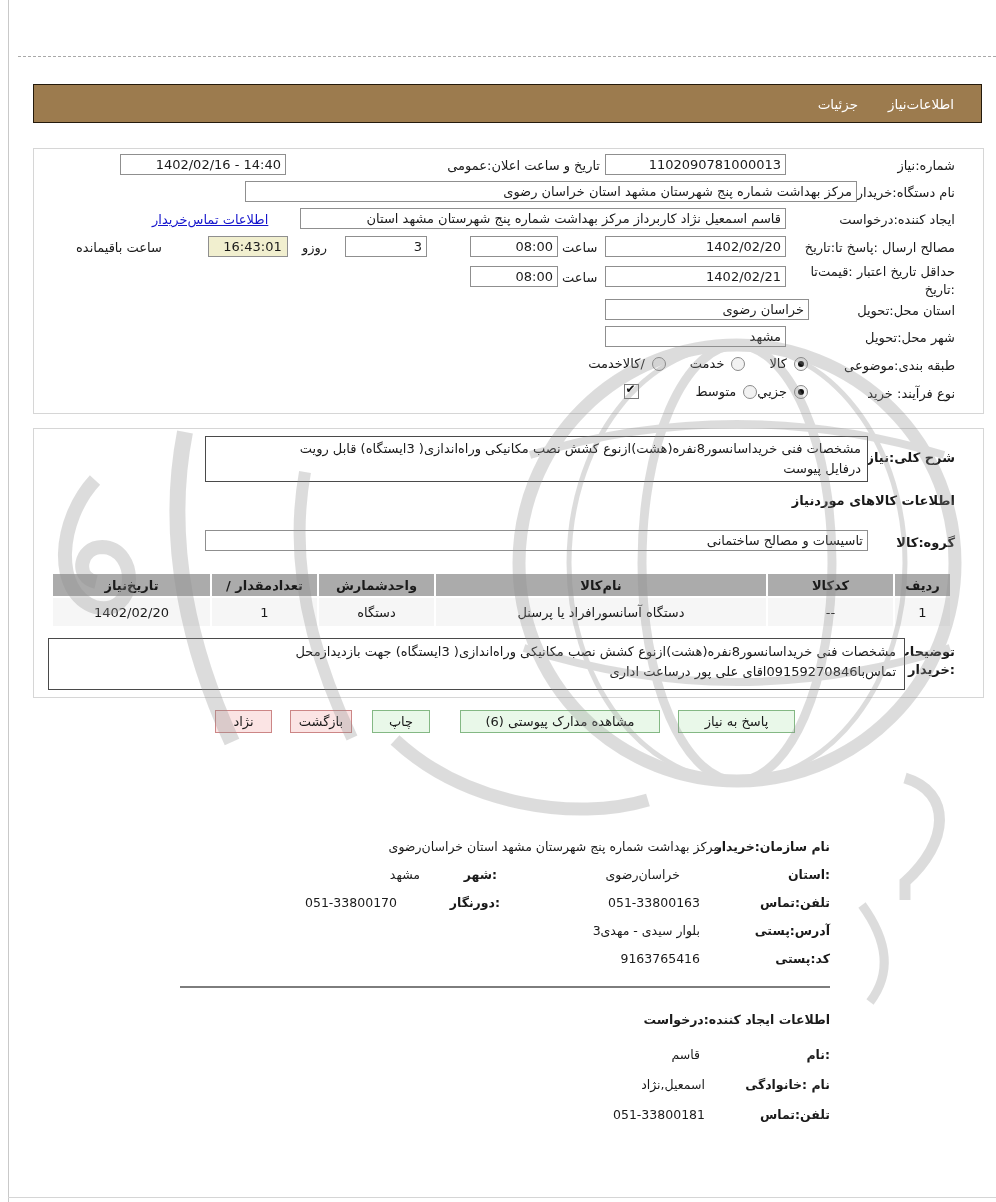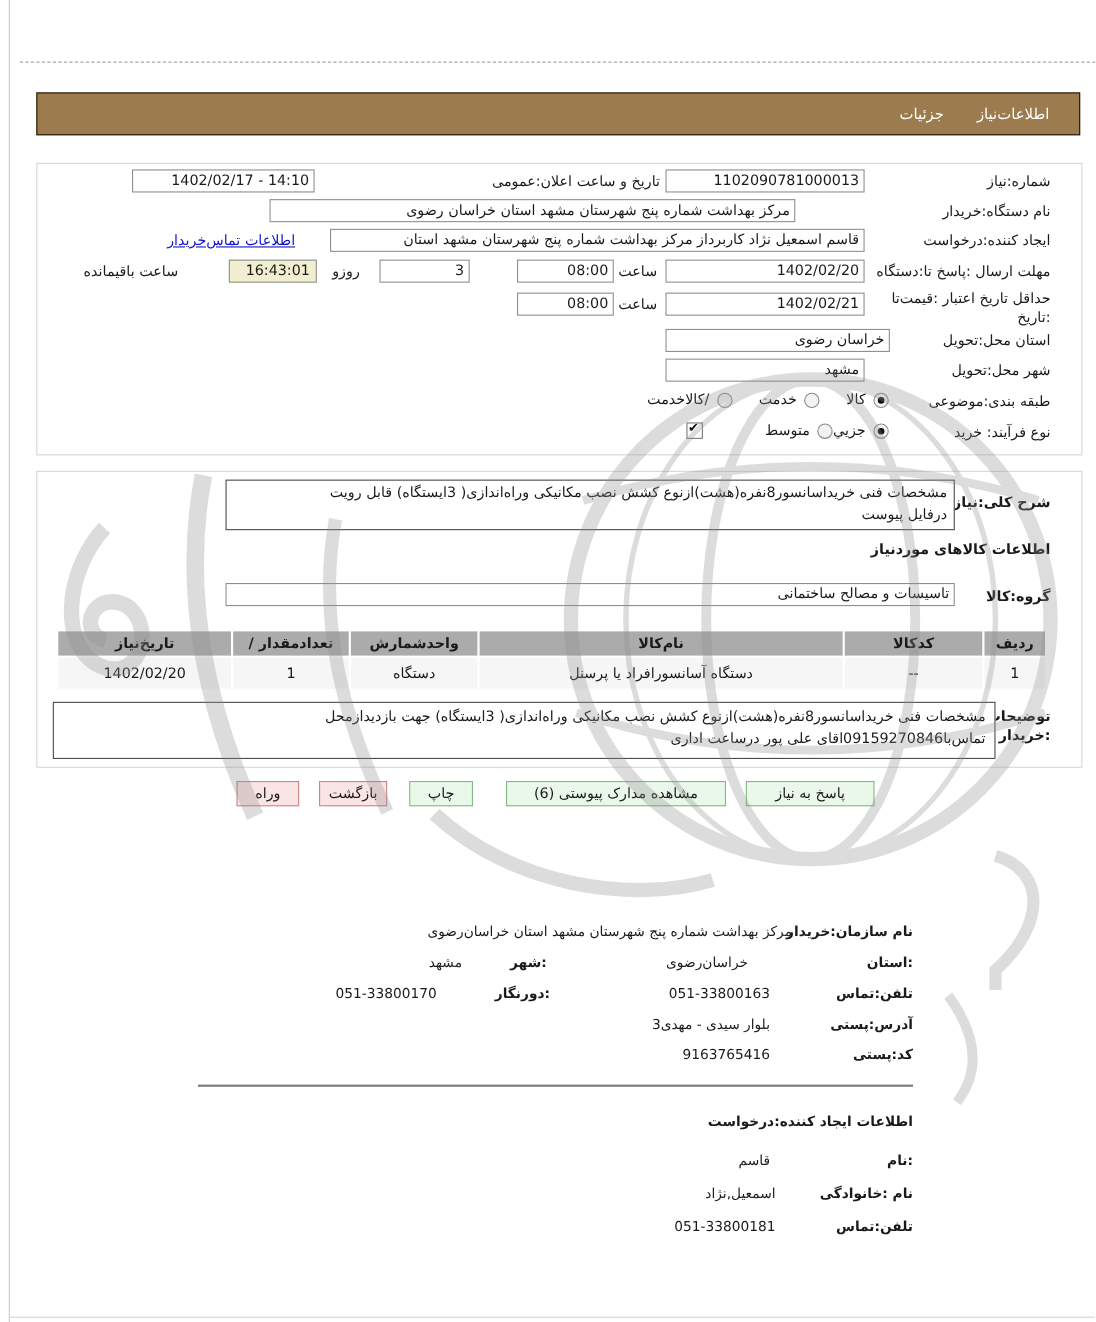--- a/index.html
+++ b/index.html
@@ -59,30 +59,30 @@
   <div class="bar bar1">
     <span>اطلاعات‌نیاز</span>
     <span>جزئیات</span>
   </div>
 
   <div class="box box1"></div>
 
   <span class="lbl" style="right:41px;top:158px">شماره:نیاز</span>
   <div class="fld ltr" style="left:605px;top:154px;width:181px">1102090781000013</div>
   <span class="lbl" style="right:396px;top:158px">تاریخ و ساعت اعلان:عمومی</span>
-  <div class="fld ltr" style="left:120px;top:154px;width:166px">1402/02/17 - 14:10</div>
+  <div class="fld ltr" style="left:120px;top:154px;width:166px">1402/02/16 - 14:40</div>
 
   <span class="lbl" style="right:41px;top:185px">نام دستگاه:خریدار</span>
-  <div class="fld" style="left:245px;top:181px;width:478px">مرکز بهداشت شماره پنج شهرستان مشهد استان خراسان رضوی</div>
+  <div class="fld" style="left:245px;top:181px;width:612px">مرکز بهداشت شماره پنج شهرستان مشهد استان خراسان رضوی</div>
 
   <span class="lbl" style="right:41px;top:212px">ایجاد کننده:درخواست</span>
   <div class="fld" style="left:300px;top:208px;width:486px">قاسم  اسمعیل نژاد کاربرداز مرکز بهداشت شماره پنج شهرستان مشهد استان</div>
   <span class="link" style="left:152px;top:212px">اطلاعات تماس‌خریدار</span>
 
-  <span class="lbl" style="right:41px;top:240px">مهلت ارسال :پاسخ تا:دستگاه</span>
+  <span class="lbl" style="right:41px;top:240px">مصالح ارسال :پاسخ تا:تاریخ</span>
   <div class="fld ltr" style="left:605px;top:236px;width:181px">1402/02/20</div>
   <span class="lbl" style="left:562px;top:240px">ساعت</span>
   <div class="fld ltr" style="left:470px;top:236px;width:88px">08:00</div>
   <div class="fld ltr" style="left:345px;top:236px;width:82px">3</div>
   <span class="lbl" style="left:302px;top:240px">روزو</span>
   <div class="fld beige ltr" style="left:208px;top:236px;width:80px">16:43:01</div>
   <span class="lbl" style="left:76px;top:240px">ساعت باقیمانده</span>
 
   <span class="lbl" style="right:41px;top:264px">حداقل تاریخ اعتبار :قیمت‌تا</span>
   <span class="lbl" style="right:41px;top:282px">:تاریخ</span>
@@ -155,21 +155,21 @@
     </table>
 
   <span class="lbl b" style="right:41px;top:644px">توضیحات</span>
   <span class="lbl b" style="right:41px;top:662px">:خریدار</span>
   <div class="tarea" style="left:48px;top:638px;width:857px;height:52px;padding:3px 8px 2px 150px">مشخصات فنی خریداسانسور8نفره(هشت)ازنوع کشش نصب مکانیکی وراه‌اندازی( 3ایستگاه) جهت بازدیدازمحل تماس‌با09159270846اقای علی پور درساعت اداری</div>
 
   <div class="btn green" style="left:678px;top:710px;width:117px">پاسخ به نیاز</div>
   <div class="btn green" style="left:460px;top:710px;width:200px">مشاهده مدارک پیوستی (6)</div>
   <div class="btn green" style="left:372px;top:710px;width:58px">چاپ</div>
   <div class="btn pink" style="left:290px;top:710px;width:62px">بازگشت</div>
-  <div class="btn pink" style="left:215px;top:710px;width:57px">وراه</div>
+  <div class="btn pink" style="left:215px;top:710px;width:57px">نژاد</div>
 
 
   <span class="lbl b sm" style="right:166px;top:839px">نام سازمان:خریدار</span>
   <span class="lbl sm" style="right:276px;top:839px">مرکز بهداشت شماره پنج شهرستان مشهد استان خراسان‌رضوی</span>
 
   <span class="lbl b sm" style="right:166px;top:867px">:استان</span>
   <span class="lbl sm" style="right:316px;top:867px">خراسان‌رضوی</span>
   <span class="lbl b sm" style="right:499px;top:867px">:شهر</span>
   <span class="lbl sm" style="right:576px;top:867px">مشهد</span>
 

